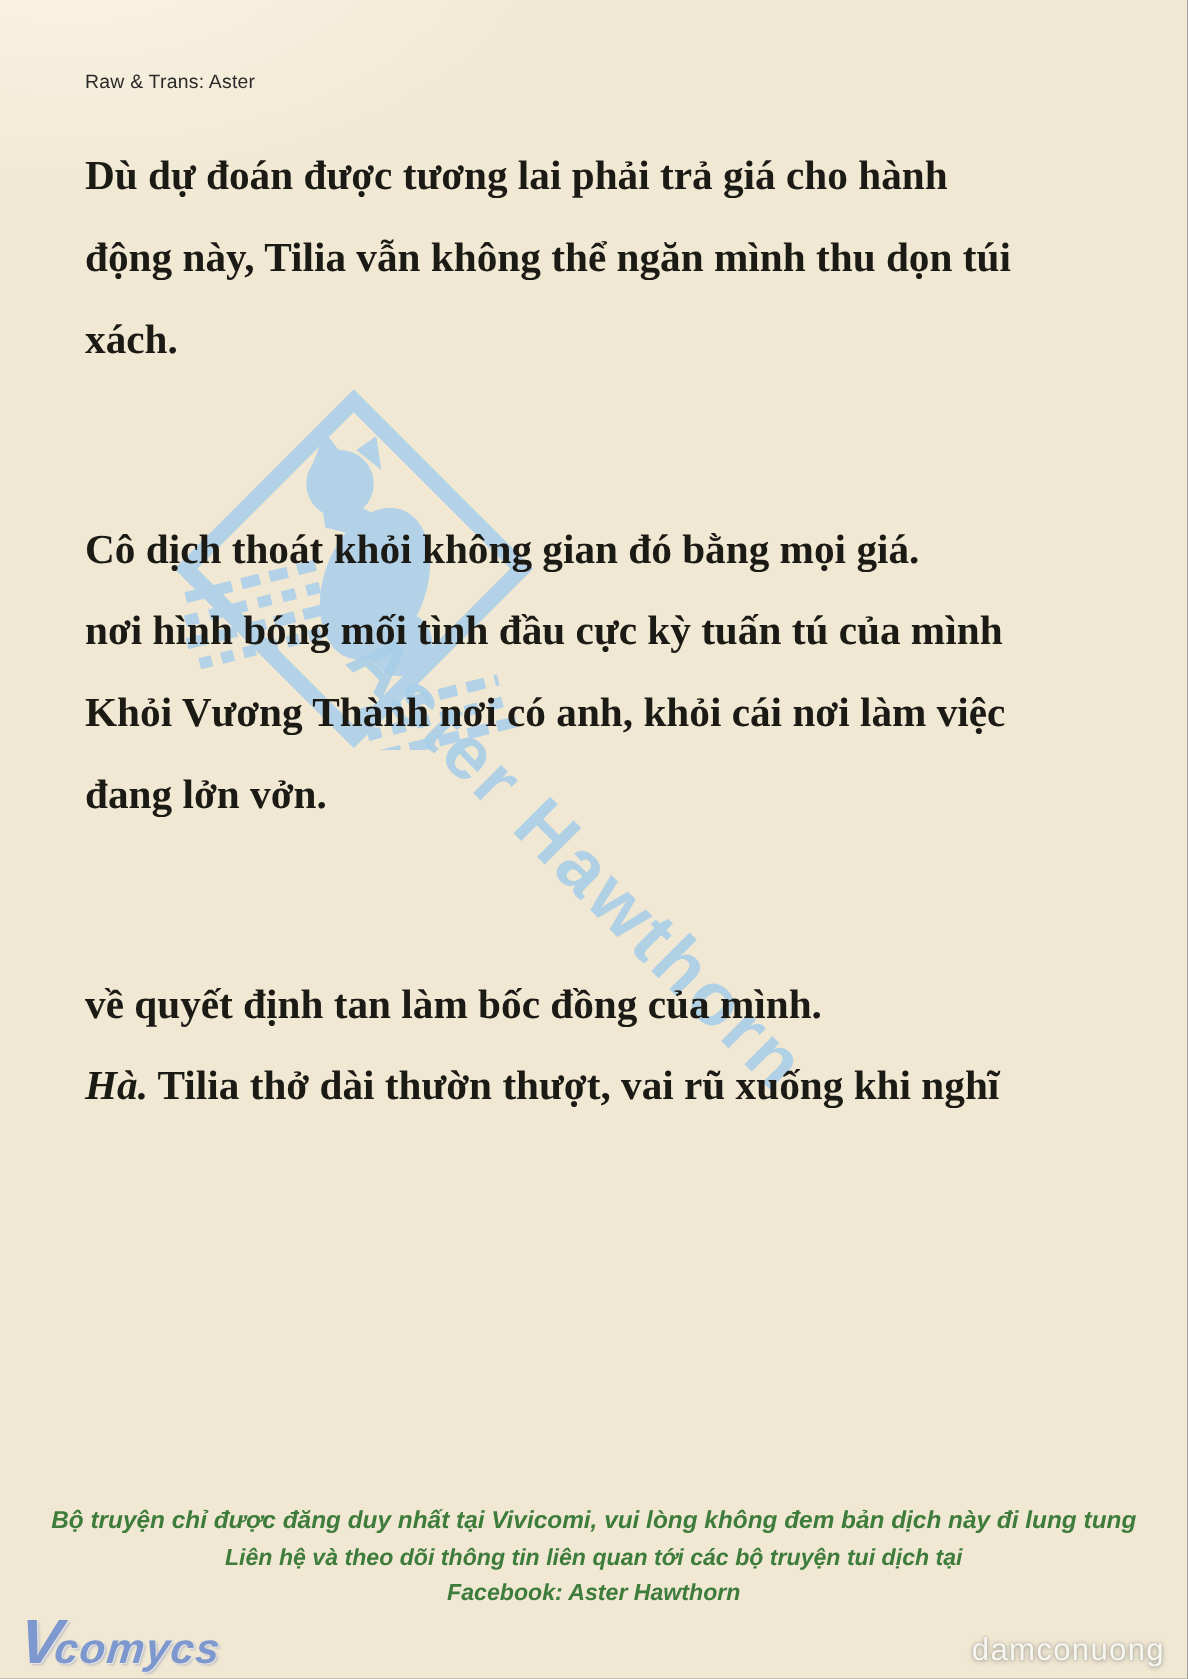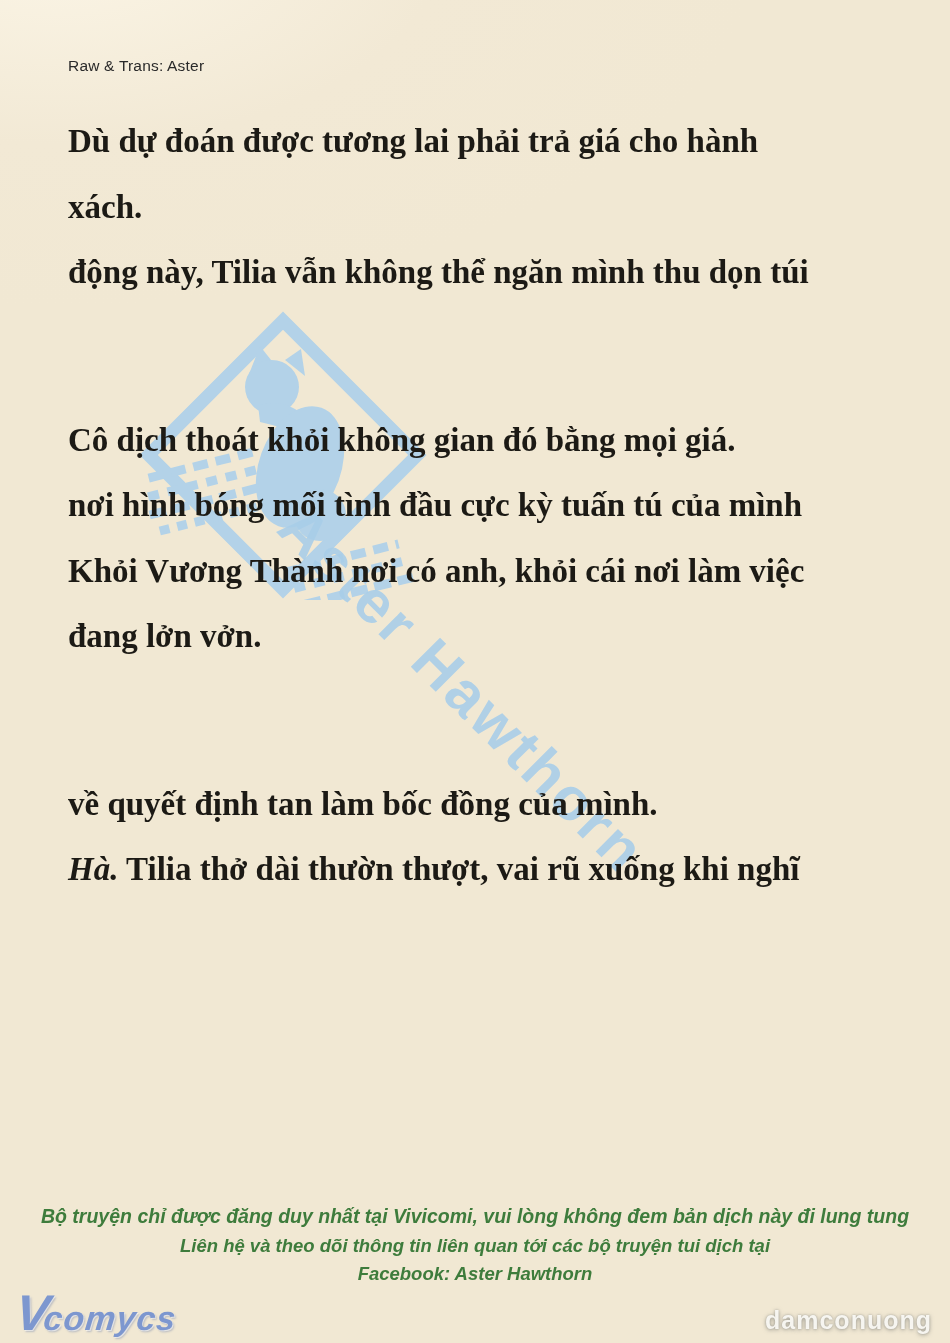--- a/index.html
+++ b/index.html
@@ -46,21 +46,21 @@
     transform:skewX(-6deg);
     text-shadow:1px 1px 0 rgba(255,255,255,.55), 2px 2px 2px rgba(90,110,160,.35);
     white-space:nowrap;
   }
   .vcomycs-v { font-size:50px; line-height:50px; }
   .vcomycs-rest { font-size:34px; letter-spacing:1px; margin-left:-5px; }
 
   .damconuong {
     position:absolute; right:18px; top:1306px;
     font-family:"Liberation Sans","DejaVu Sans",sans-serif;
-    font-weight:bold; font-size:25px; letter-spacing:1px;
+    font-weight:normal; font-size:25px; letter-spacing:1px;
     color:rgba(253,252,247,.92);
     text-shadow:0 1px 4px rgba(128,128,122,.7), 0 0 2px rgba(150,150,145,.6);
   }
 </style>
 </head>
 <body>
 
 <div class="page">
 
   <svg class="wm-logo" width="290" height="290" viewBox="0 0 290 290" aria-hidden="true">
@@ -89,22 +89,22 @@
       </g>
     </g>
   </svg>
   <div class="wm-text">Aster Hawthorn</div>
 
   <div class="header-credit">Raw &amp; Trans: Aster</div>
 
   <div class="text-block">
     <div class="para">
       <div class="line">Dù dự đoán được tương lai phải trả giá cho hành</div>
+      <div class="line">động này, Tilia vẫn không thể ngăn mình thu dọn túi</div>
       <div class="line">xách.</div>
-      <div class="line">động này, Tilia vẫn không thể ngăn mình thu dọn túi</div>
     </div>
     <div class="para">
       <div class="line">Cô dịch thoát khỏi không gian đó bằng mọi giá.</div>
       <div class="line">nơi hình bóng mối tình đầu cực kỳ tuấn tú của mình</div>
       <div class="line">Khỏi Vương Thành nơi có anh, khỏi cái nơi làm việc</div>
       <div class="line">đang lởn vởn.</div>
     </div>
     <div class="para">
       <div class="line">về quyết định tan làm bốc đồng của mình.</div>
       <div class="line"><span class="italic-lead">Hà.</span><span> Tilia thở dài thườn thượt, vai rũ xuống khi nghĩ</span></div>

